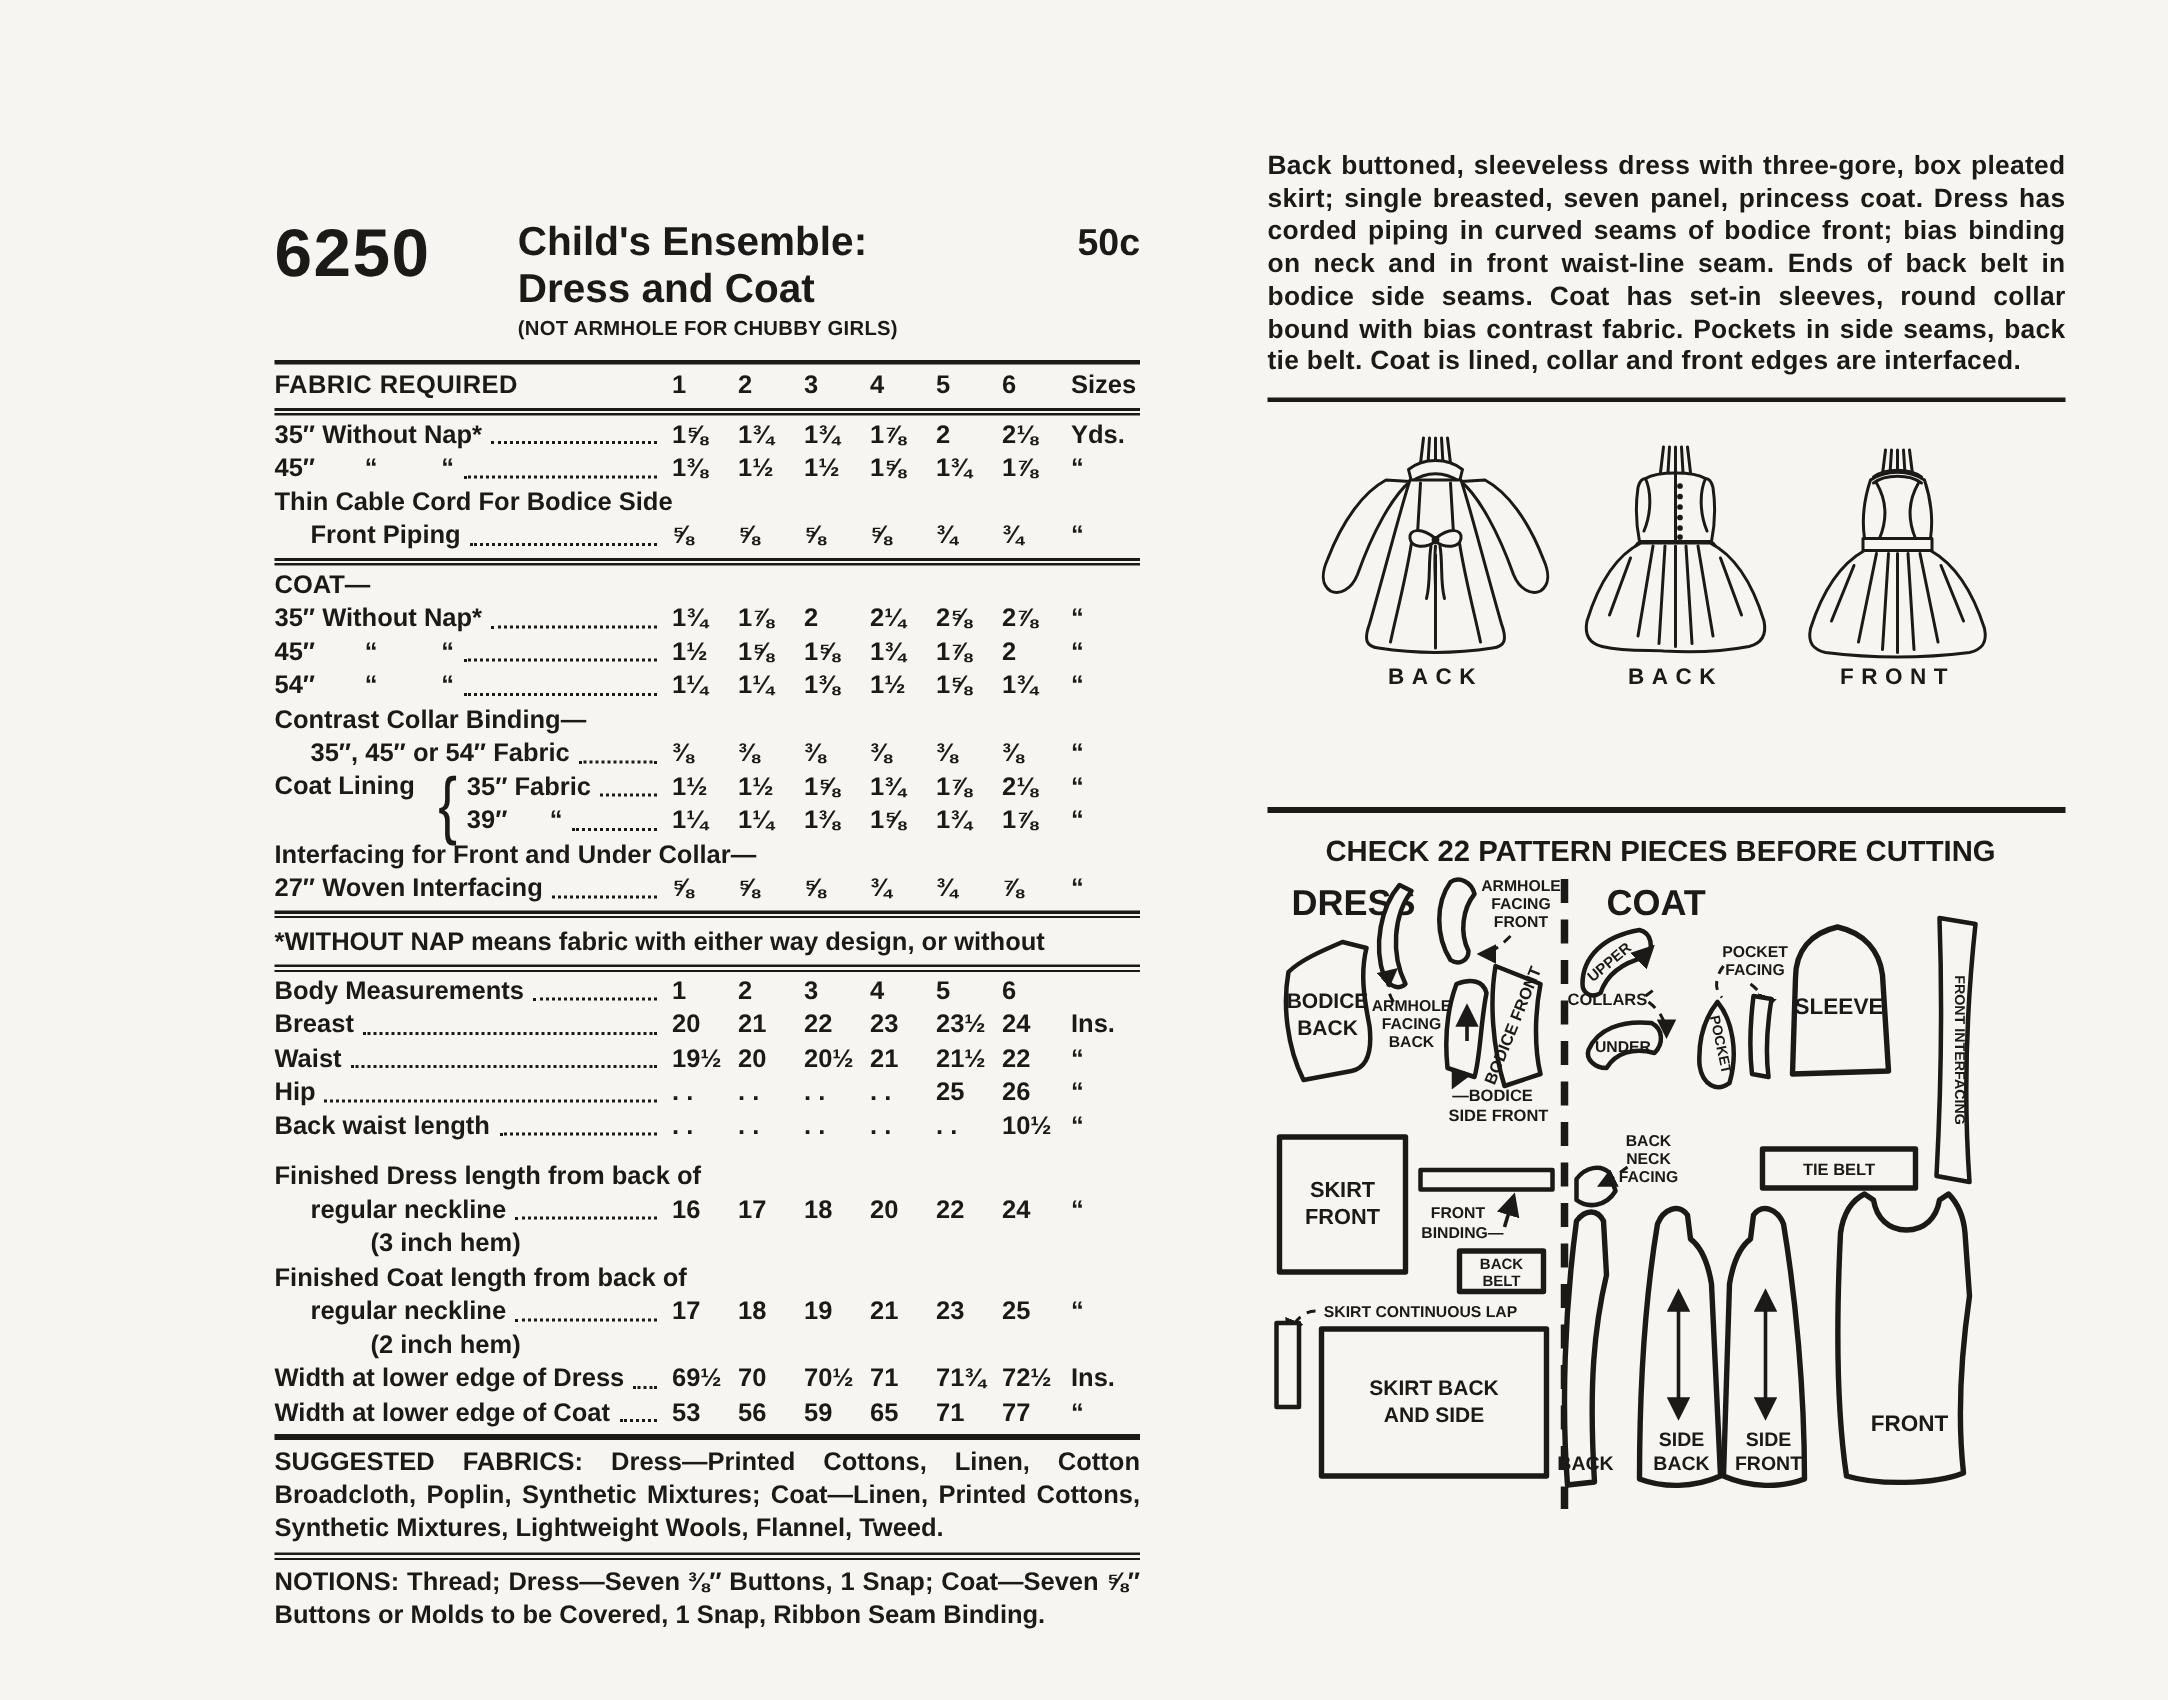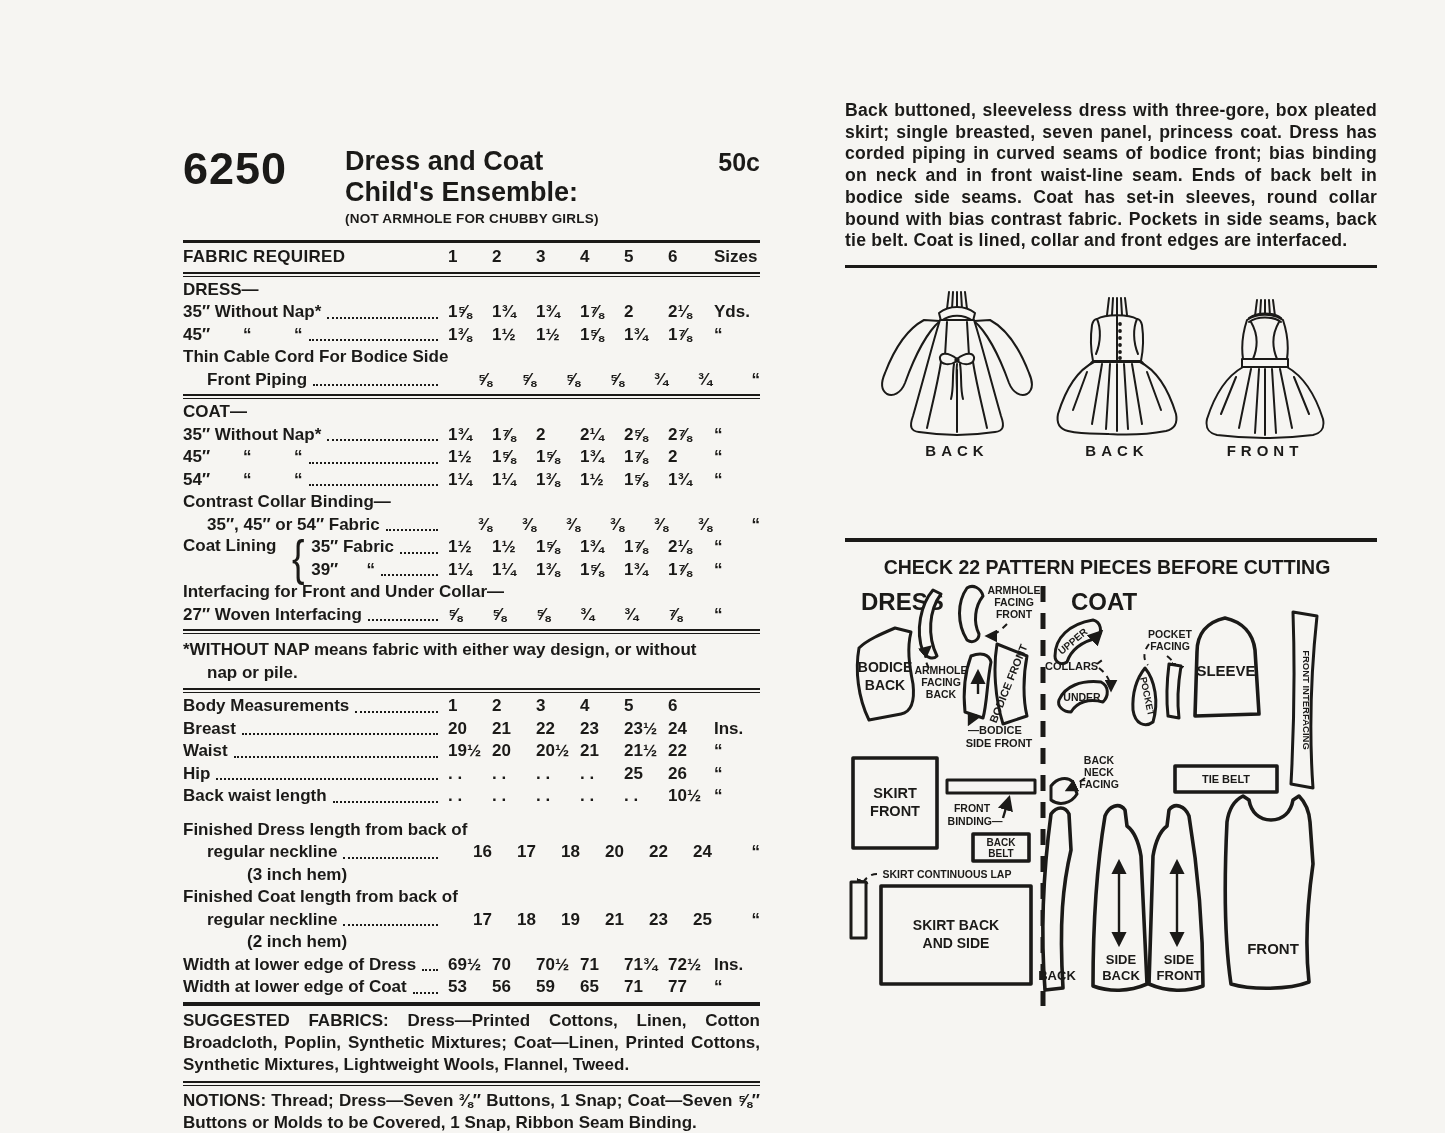--- a/index.html
+++ b/index.html
@@ -18,21 +18,21 @@
   .hprice{font-size:25px;margin-top:2px;}
   .rule1{height:3px;background:#1b1a18;}
   .rule2{height:5px;background:linear-gradient(#1b1a18 0 2px,rgba(0,0,0,0) 2px 3.6px,#1b1a18 3.6px 5px);}
   .rule3{height:4px;background:#1b1a18;}
   .trow{display:flex;align-items:baseline;font-size:17px;line-height:22.5px;}
   .lbl{white-space:pre;}
   .dots{flex:1;min-width:8px;border-bottom:2.4px dotted #1b1a18;margin:0 10px 5px 6px;align-self:flex-end;}
   .nodots{flex:1;}
   .v{flex:0 0 44px;}
   .u{flex:0 0 46px;padding-left:2px;}
-  .ind1{padding-left:24px;text-align:right;}
+  .ind1{padding-left:24px;}
   .ind2{padding-left:64px;}
   .thead{padding:3px 0;}
   .thead .lbl{letter-spacing:.3px;}
   .sect{padding:2px 0 3px 0;}
   .note{font-size:17px;line-height:23px;padding:4px 0;}
   .note .l2{padding-left:24px;}
   .lining{display:flex;}
   .lining-name{font-size:17px;white-space:pre;}
   .brace{font-size:50px;font-weight:normal;line-height:44px;margin:0 4px 0 14px;transform:scaleX(.75);}
   .lining-rows{flex:1;}
@@ -52,22 +52,22 @@
   .solidarrow{fill:none;stroke:#1b1a18;stroke-width:2.4;}
 </style>
 </head>
 <body>
 
 <div class="lcol">
 
   <div class="hdr">
     <div class="hnum">6250</div>
     <div class="htitle">
+      <div class="t">Child's Ensemble:</div>
       <div class="t">Dress and Coat</div>
-      <div class="t">Child's Ensemble:</div>
       <div class="hsub">(NOT ARMHOLE FOR CHUBBY GIRLS)</div>
     </div>
     <div class="hprice">50c</div>
   </div>
 
   <div class="rule1"></div>
 
   <div class="trow thead">
     <span class="lbl">FABRIC REQUIRED</span>
     <span class="nodots"></span>
@@ -76,23 +76,20 @@
     <span class="v">3</span>
     <span class="v">4</span>
     <span class="v">5</span>
     <span class="v">6</span>
     <span class="u">Sizes</span>
   </div>
 
   <div class="rule2"></div>
 
   <div class="sect">
-    <div class="trow">
-      <span class="lbl">DRESS—</span>
-    </div>
     <div class="trow">
       <span class="lbl">35″ Without Nap*</span>
       <span class="dots"></span>
       <span class="v">1⅝</span>
       <span class="v">1¾</span>
       <span class="v">1¾</span>
       <span class="v">1⅞</span>
       <span class="v">2</span>
       <span class="v">2⅛</span>
       <span class="u">Yds.</span>
@@ -220,21 +217,20 @@
       <span class="v">¾</span>
       <span class="v">⅞</span>
       <span class="u">“</span>
     </div>
   </div>
 
   <div class="rule2"></div>
 
   <div class="note">
     <div>*WITHOUT NAP means fabric with either way design, or without</div>
-    <div class="l2">nap or pile.</div>
   </div>
 
   <div class="rule2"></div>
 
   <div class="sect">
     <div class="trow">
       <span class="lbl">Body Measurements</span>
       <span class="dots"></span>
       <span class="v">1</span>
       <span class="v">2</span>

